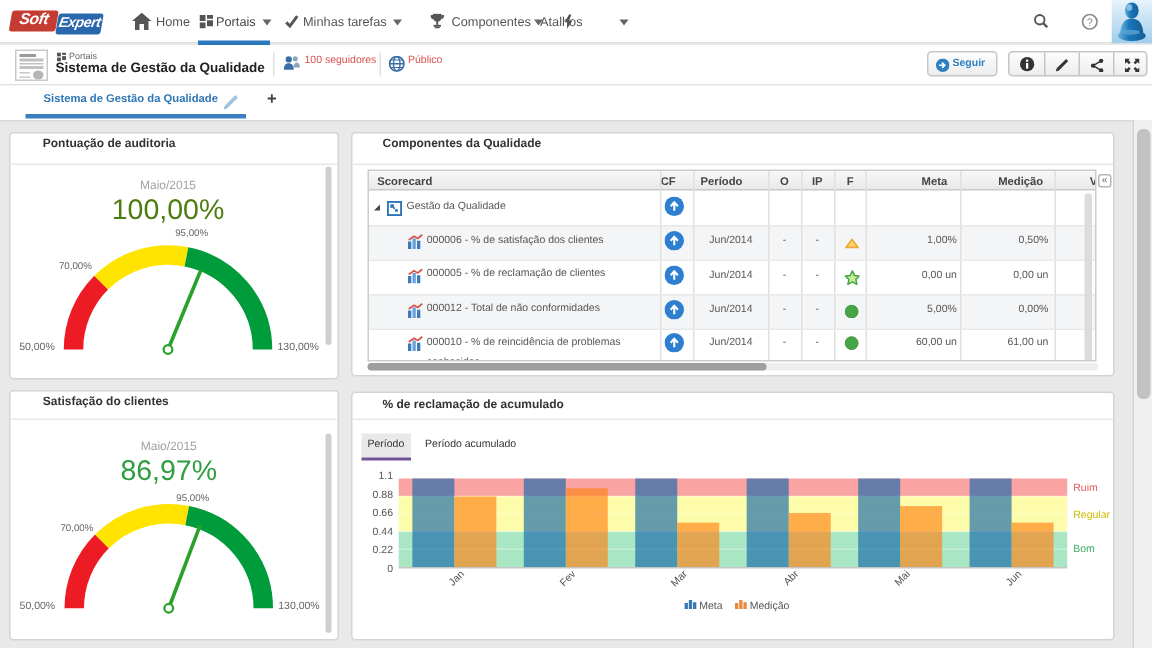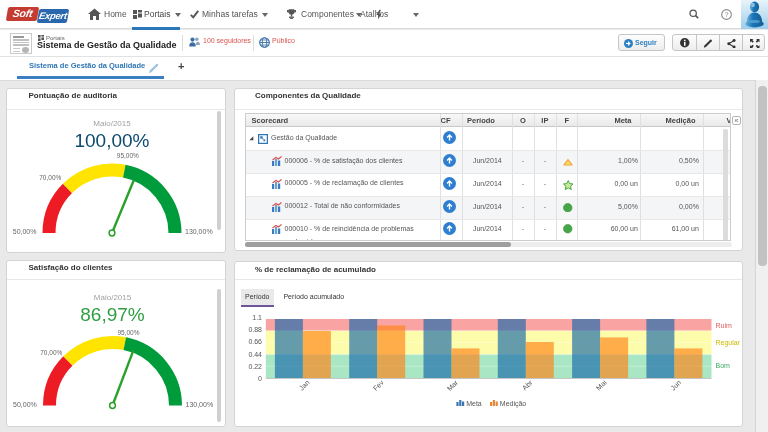--- a/index.html
+++ b/index.html
@@ -180,21 +180,21 @@
   <div class="abs" style="left:0; top:22.5px; width:768px; height:1px; background:#d9d9d9;"></div>
 </div>
 
 <div class="abs" style="left:755px; top:80px; width:13px; height:352px; background:#f0f0f0; border-left:1px solid #d5d5d5;"></div>
 <div class="abs" style="left:757.5px; top:86px; width:9px; height:180px; background:#c2c2c2; border-radius:4px;"></div>
 
 <div class="card" id="card1" style="left:6px; top:88px; width:220px; height:165px;">
   <div class="cardtitle">Pontuação de auditoria</div>
   <div class="titleline" style="top:19.5px;"></div>
   <div class="abs" style="left:0; top:30px; width:210px; text-align:center; font-size:8px; color:#a2a2a2;">Maio/2015</div>
-  <div class="abs" style="left:0; top:40.5px; width:210px; text-align:center; font-size:19px; color:#0c4a6e;">100,00%</div>
+  <div class="abs" style="left:0; top:40.5px; width:210px; text-align:center; font-size:19px; color:#4d7c0f;">100,00%</div>
   <svg class="abs" style="left:0; top:0;" width="218" height="163" viewBox="0 0 218 163">
     <path d="M42 144 A63 63 0 0 1 60.45 99.45" stroke="#ed1c24" stroke-width="13" fill="none"></path>
     <path d="M60.45 99.45 A63 63 0 0 1 117.29 82.21" stroke="#ffe400" stroke-width="13" fill="none"></path>
     <path d="M117.29 82.21 A63 63 0 0 1 168 144" stroke="#009b3a" stroke-width="13" fill="none"></path>
     <line x1="105" y1="144" x2="126.8" y2="91.3" stroke="#2aa12a" stroke-width="2.4"></line>
     <circle cx="105" cy="144" r="2.9" fill="#fff" stroke="#2aa12a" stroke-width="1.5"></circle>
   </svg>
   <div class="abs" style="left:90.8px; top:63px; width:60px; text-align:center; font-size:6.5px; color:#666;">95,00%</div>
   <div class="abs" style="left:14.3px; top:85px; width:40px; text-align:right; font-size:6.5px; color:#666;">70,00%</div>
   <div class="abs" style="left:0px; top:138.5px; width:29.5px; text-align:right; font-size:7px; color:#666;">50,00%</div>

